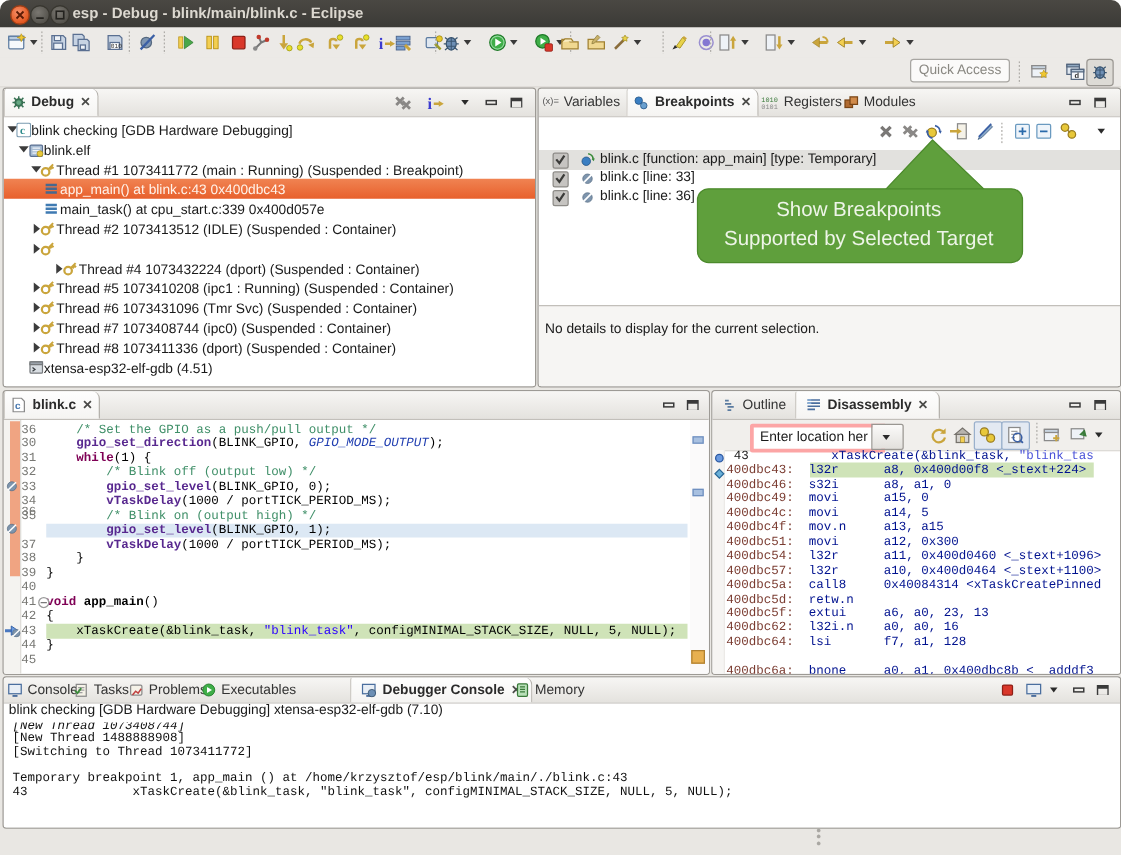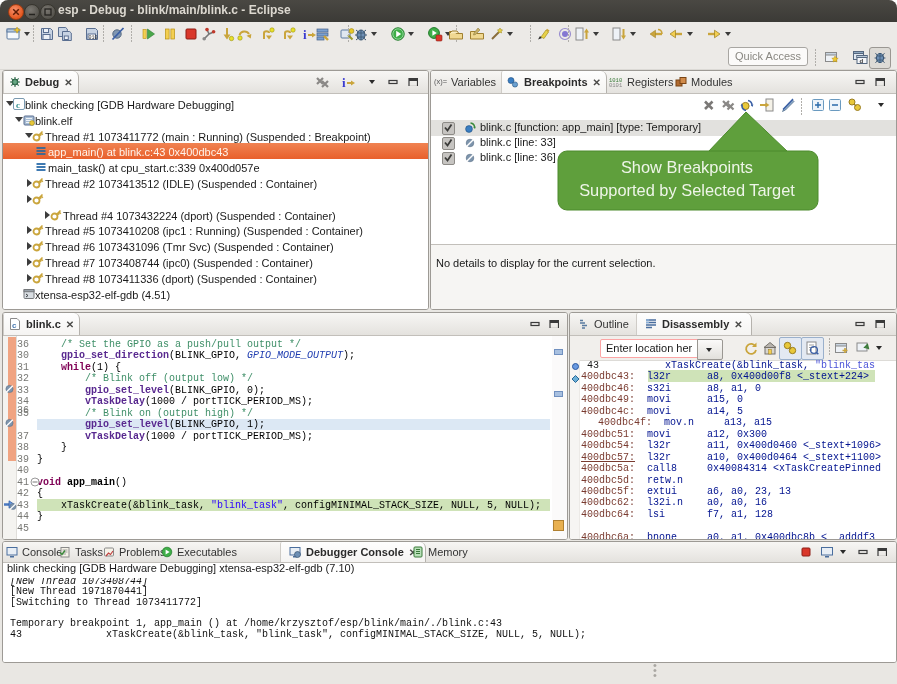--- a/index.html
+++ b/index.html
@@ -666,21 +666,21 @@
         <svg class="mm" style="left:285px;top:7px" width="11" height="9">
           <rect x="1" y="2.5" width="8" height="3" fill="none" stroke="#3a3a3a" stroke-width="1.2"></rect>
         </svg>
         <svg class="mm" style="left:305px;top:7px" width="11" height="9">
           <rect x="1" y="0.5" width="8.5" height="8" fill="none" stroke="#3a3a3a" stroke-width="1.2"></rect>
           <rect x="1" y="0.5" width="8.5" height="2.5" fill="#3a3a3a"></rect>
         </svg>
       </div>
       <div style="position:absolute;left:0;top:23px;right:0;bottom:0;background:#fff;">
         <div style="position:absolute;left:0;top:0;right:0;height:24px;background:#f1efec;border-bottom:1px solid #dddbd7;"></div>
-        <div style="position:absolute;left:30px;top:3px;width:97px;height:17px;background:#fff;border:1px solid #fca5a5;border-radius:2px 0 0 2px;font-size:11px;color:#1a1a1a;line-height:17px;padding-left:5px;overflow:hidden;white-space:nowrap;">Enter location her</div>
+        <div style="position:absolute;left:30px;top:3px;width:97px;height:17px;background:#fff;border:3px solid #fca5a5;border-radius:2px 0 0 2px;font-size:11px;color:#1a1a1a;line-height:17px;padding-left:5px;overflow:hidden;white-space:nowrap;">Enter location her</div>
         <div style="position:absolute;left:127px;top:3px;width:24px;height:19px;background:linear-gradient(#fbfaf9,#e2e0dc);border:1px solid #9a9792;border-radius:0 2px 2px 0;">
           <div class="dda" style="left:8px;top:8px;border-top-color:#2a2a2a"></div>
         </div>
         <div class="ic" style="left:173px;top:4px;">
           <svg width="16" height="16">
             <path d="M12.5 6.5 a5 5 0 1 0 .5 3.5" stroke="#caa53c" stroke-width="1.8" fill="none"></path>
             <path d="M13.5 2.5 v4.5 h-4.5z" fill="#caa53c"></path>
           </svg>
         </div>
         <div class="ic" style="left:192px;top:4px;">
@@ -723,24 +723,24 @@
         </div>
         <div class="dda" style="left:306px;top:10px;border-top-color:#2a2a2a"></div>
         <div class="mono" style="position:absolute;left:0;top:24px;right:0;bottom:0;font-size:10px;color:#00128f;">
           <div style="position:absolute;left:0;top:0;width:9px;bottom:0;background:#f6f5f3;border-right:1px solid #eceae7;"></div>
           <div class="cl" style="left:11px;top:0.0px;white-space:pre;color:#1a1a1a;"> 43           <span style="color:#00128f">xTaskCreate(&amp;blink_task, </span><span style="color:#4a52d8">"blink_tas</span></div>
           <div style="position:absolute;left:78px;top:10.4px;width:227px;height:12px;background:#cfe3b8;"></div>
           <div class="cl" style="left:11px;top:11.4px;white-space:pre;"><span style="color:#7a3b30;">400dbc43:</span>  <span>l32r&nbsp;&nbsp;&nbsp;&nbsp;&nbsp;&nbsp;</span>a8, 0x400d00f8 &lt;_stext+224&gt;</div>
           <div class="cl" style="left:11px;top:22.9px;white-space:pre;"><span style="color:#7a3b30;">400dbc46:</span>  <span>s32i&nbsp;&nbsp;&nbsp;&nbsp;&nbsp;&nbsp;</span>a8, a1, 0</div>
           <div class="cl" style="left:11px;top:34.3px;white-space:pre;"><span style="color:#7a3b30;">400dbc49:</span>  <span>movi&nbsp;&nbsp;&nbsp;&nbsp;&nbsp;&nbsp;</span>a15, 0</div>
           <div class="cl" style="left:11px;top:45.8px;white-space:pre;"><span style="color:#7a3b30;">400dbc4c:</span>  <span>movi&nbsp;&nbsp;&nbsp;&nbsp;&nbsp;&nbsp;</span>a14, 5</div>
-          <div class="cl" style="left:11px;top:57.2px;white-space:pre;"><span style="color:#7a3b30;padding-left:17px;">400dbc4f:</span>  <span>mov.n&nbsp;&nbsp;&nbsp;&nbsp;&nbsp;</span>a13, a15</div>
+          <div class="cl" style="left:11px;top:57.2px;white-space:pre;"><span style="color:#7a3b30;">400dbc4f:</span>  <span>mov.n&nbsp;&nbsp;&nbsp;&nbsp;&nbsp;</span>a13, a15</div>
           <div class="cl" style="left:11px;top:68.7px;white-space:pre;"><span style="color:#7a3b30;">400dbc51:</span>  <span>movi&nbsp;&nbsp;&nbsp;&nbsp;&nbsp;&nbsp;</span>a12, 0x300</div>
           <div class="cl" style="left:11px;top:80.2px;white-space:pre;"><span style="color:#7a3b30;">400dbc54:</span>  <span>l32r&nbsp;&nbsp;&nbsp;&nbsp;&nbsp;&nbsp;</span>a11, 0x400d0460 &lt;_stext+1096&gt;</div>
-          <div class="cl" style="left:11px;top:91.6px;white-space:pre;"><span style="color:#7a3b30;text-decoration:underline;">400dbc57:</span>  <span>l32r&nbsp;&nbsp;&nbsp;&nbsp;&nbsp;&nbsp;</span>a10, 0x400d0464 &lt;_stext+1100&gt;</div>
+          <div class="cl" style="left:11px;top:91.6px;white-space:pre;"><span style="color:#7a3b30;">400dbc57:</span>  <span>l32r&nbsp;&nbsp;&nbsp;&nbsp;&nbsp;&nbsp;</span>a10, 0x400d0464 &lt;_stext+1100&gt;</div>
           <div class="cl" style="left:11px;top:103.1px;white-space:pre;"><span style="color:#7a3b30;">400dbc5a:</span>  <span>call8&nbsp;&nbsp;&nbsp;&nbsp;&nbsp;</span>0x40084314 &lt;xTaskCreatePinned</div>
           <div class="cl" style="left:11px;top:114.5px;white-space:pre;"><span style="color:#7a3b30;">400dbc5d:</span>  <span>retw.n&nbsp;&nbsp;&nbsp;&nbsp;</span></div>
           <div class="cl" style="left:11px;top:126.0px;white-space:pre;"><span style="color:#7a3b30;">400dbc5f:</span>  <span>extui&nbsp;&nbsp;&nbsp;&nbsp;&nbsp;</span>a6, a0, 23, 13</div>
           <div class="cl" style="left:11px;top:137.4px;white-space:pre;"><span style="color:#7a3b30;">400dbc62:</span>  <span>l32i.n&nbsp;&nbsp;&nbsp;&nbsp;</span>a0, a0, 16</div>
           <div class="cl" style="left:11px;top:148.8px;white-space:pre;"><span style="color:#7a3b30;">400dbc64:</span>  <span>lsi&nbsp;&nbsp;&nbsp;&nbsp;&nbsp;&nbsp;&nbsp;</span>f7, a1, 128</div>
           <div class="cl" style="left:11px;top:171.7px;white-space:pre;"><span style="color:#7a3b30;">400dbc6a:</span>  <span>bnone&nbsp;&nbsp;&nbsp;&nbsp;&nbsp;</span>a0, a1, 0x400dbc8b &lt;__adddf3</div>
           <div style="position:absolute;left:1px;top:2px;"><svg width="9" height="9">
               <circle cx="4.5" cy="4.5" r="3" fill="#6a9ae0" stroke="#2a58a0"></circle>
             </svg></div>
           <div style="position:absolute;left:1px;top:14px;"><svg width="9" height="10">
@@ -791,21 +791,21 @@
         <svg class="mm" style="left:874px;top:6px" width="11" height="9">
           <rect x="1" y="0.5" width="8.5" height="8" fill="none" stroke="#3a3a3a" stroke-width="1.2"></rect>
           <rect x="1" y="0.5" width="8.5" height="2.5" fill="#3a3a3a"></rect>
         </svg>
       </div>
       <div style="position:absolute;left:0;top:21px;right:0;bottom:0;background:#fff;overflow:hidden;">
         <div style="position:absolute;left:0px;top:0px;right:0;height:15px;background:#fff;z-index:3;"></div>
         <div style="position:absolute;left:4px;top:-1px;font-size:11px;color:#1a1a1a;z-index:4;">blink checking [GDB Hardware Debugging] xtensa-esp32-elf-gdb (7.10)</div>
         <div class="mono" style="position:absolute;left:7px;top:0;right:0;font-size:10px;color:#111;z-index:2;">
           <div class="cl" style="top:12.5px;font-style:italic;">[New Thread 1073408744]</div>
-          <div class="cl" style="top:23.2px;">[New Thread 1971870441]</div>
+          <div class="cl" style="top:23.2px;">[New Thread 1488888908]</div>
           <div class="cl" style="top:33.9px;">[Switching to Thread 1073411772]</div>
           <div class="cl" style="top:44.6px;"></div>
           <div class="cl" style="top:55.3px;">Temporary breakpoint 1, app_main () at /home/krzysztof/esp/blink/main/./blink.c:43</div>
           <div class="cl" style="top:66.0px;">43              xTaskCreate(&amp;blink_task, "blink_task", configMINIMAL_STACK_SIZE, NULL, 5, NULL);</div>
         </div>
       </div>
     </div>
 <div class="grip" style="left:653px;top:663px;font-size:11px;line-height:5px;">•<br>•<br>•</div>
 </div>
 </body></html>

